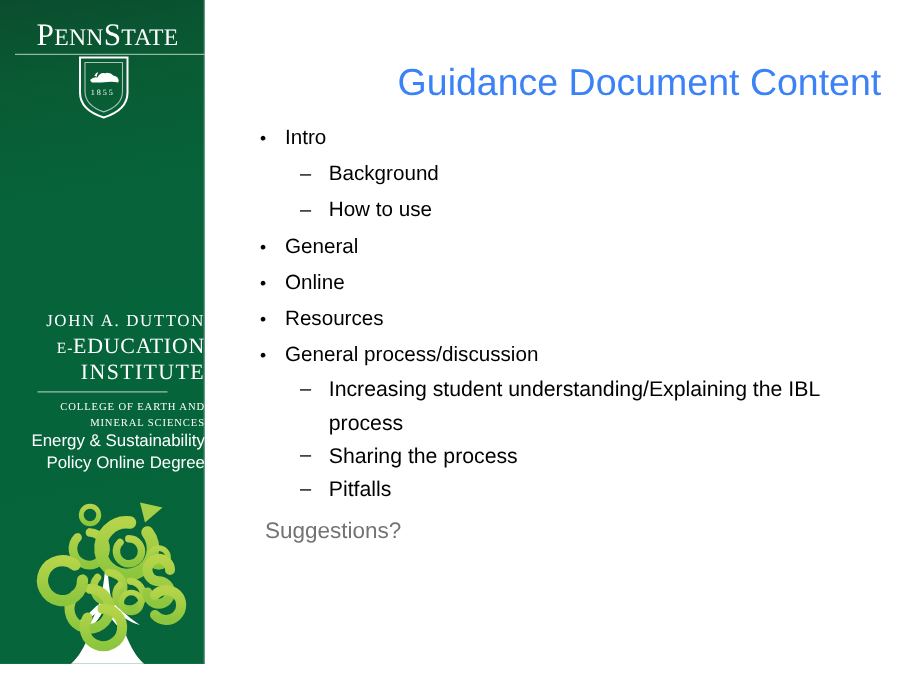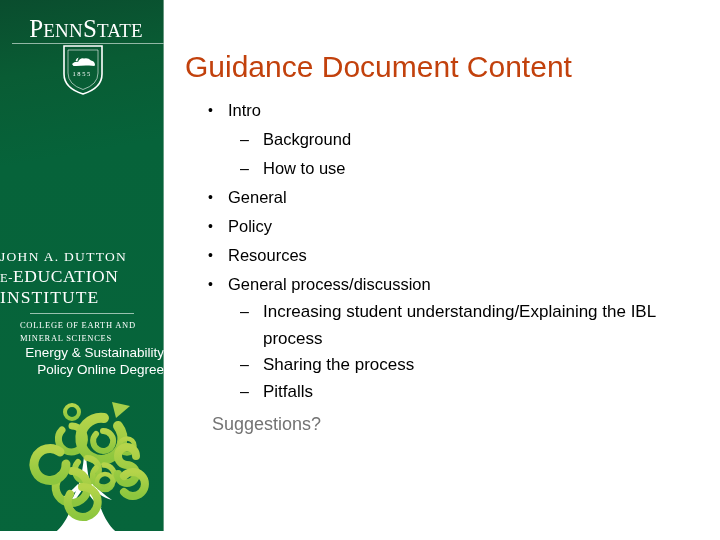--- a/index.html
+++ b/index.html
@@ -78,21 +78,21 @@
     width: 42px;
     height: 52px;
   }
 
   
   .dutton {
     position: absolute;
     left: 0;
     top: 249px;
     width: 164px;
-    text-align: left;
+    text-align: right;
     color: #ffffff;
     font-family: "Liberation Serif", serif;
   }
   .dutton-l1 {
     font-size: 13.5px;
     letter-spacing: 1.3px;
     line-height: 1.25;
     white-space: nowrap;
   }
   .dutton-l2 {
@@ -146,22 +146,22 @@
   }
 
   
   .slide-title {
     position: absolute;
     left: 185px;
     top: 50px;
     width: 520px;
     font-family: "Liberation Sans", sans-serif;
     font-size: 30px;
-    color: #c2410c;
-    text-align: left;
+    color: #3b82f6;
+    text-align: right;
     line-height: 1.1;
     white-space: nowrap;
   }
 
   .content {
     position: absolute;
     left: 196px;
     top: 96px;
     width: 500px;
   }
@@ -322,21 +322,21 @@
       <div class="li lvl2">
         <span class="marker">–</span>
         <span class="txt">How to use</span>
       </div>
       <div class="li lvl1">
         <span class="marker">•</span>
         <span class="txt">General</span>
       </div>
       <div class="li lvl1">
         <span class="marker">•</span>
-        <span class="txt">Policy</span>
+        <span class="txt">Online</span>
       </div>
       <div class="li lvl1">
         <span class="marker">•</span>
         <span class="txt">Resources</span>
       </div>
       <div class="li lvl1">
         <span class="marker">•</span>
         <span class="txt">General process/discussion</span>
       </div>
       <div class="li lvl2b">

